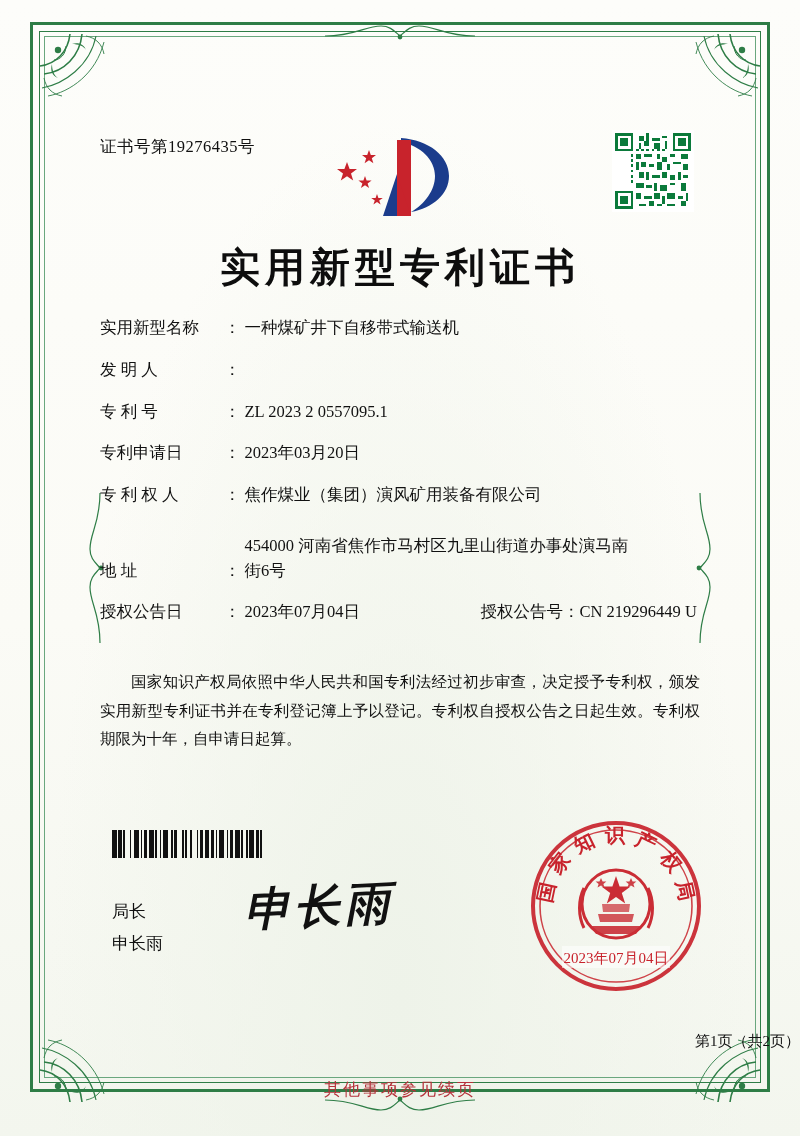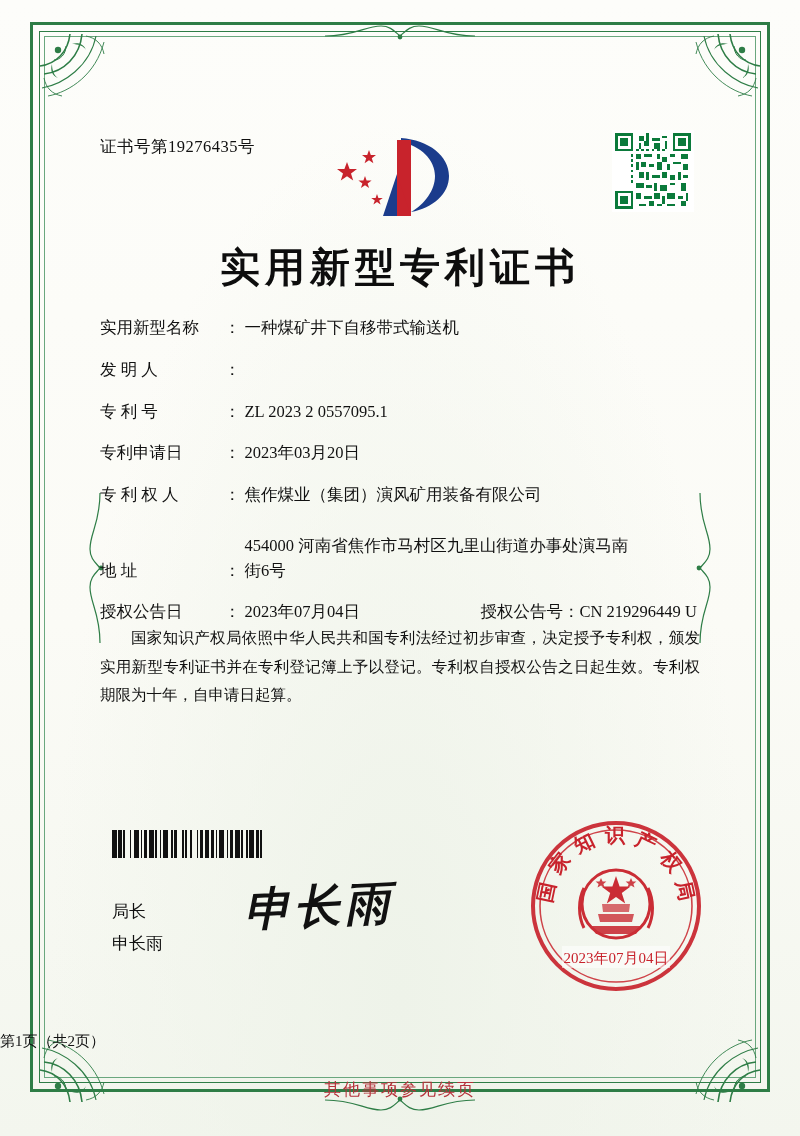--- a/index.html
+++ b/index.html
@@ -165,21 +165,21 @@
     word-break: break-all;
   }
   .row .val .line2 { display: block; }
 
   .row.inline-two .val { display: flex; }
   .pub-date-block { width: 230px; }
   .pub-no-lbl { margin-left: 6px; }
 
   .paras {
     position: absolute;
-    left: 100px; top: 624px;
+    left: 100px; top: 668px;
     width: 600px;
     font-size: 15.5px;
     line-height: 1.85;
     color: #111;
     text-align: justify;
   }
   .paras p { margin: 0 0 10px 0; text-indent: 2em; }
 
   
   .barcode {
@@ -215,21 +215,21 @@
   
   .seal {
     position: absolute;
     right: 96px; bottom: 142px;
     width: 176px; height: 176px;
   }
 
   .footer-page {
     position: absolute;
     left: 0; right: 0; top: 1032px;
-    text-align: left;
+    text-align: right;
     font-size: 15px;
     color: #111;
   }
 
   .footer-note {
     position: absolute;
     left: 0; right: 0; top: 1078px;
     text-align: center;
     font-size: 17px;
     color: #b5313a;

